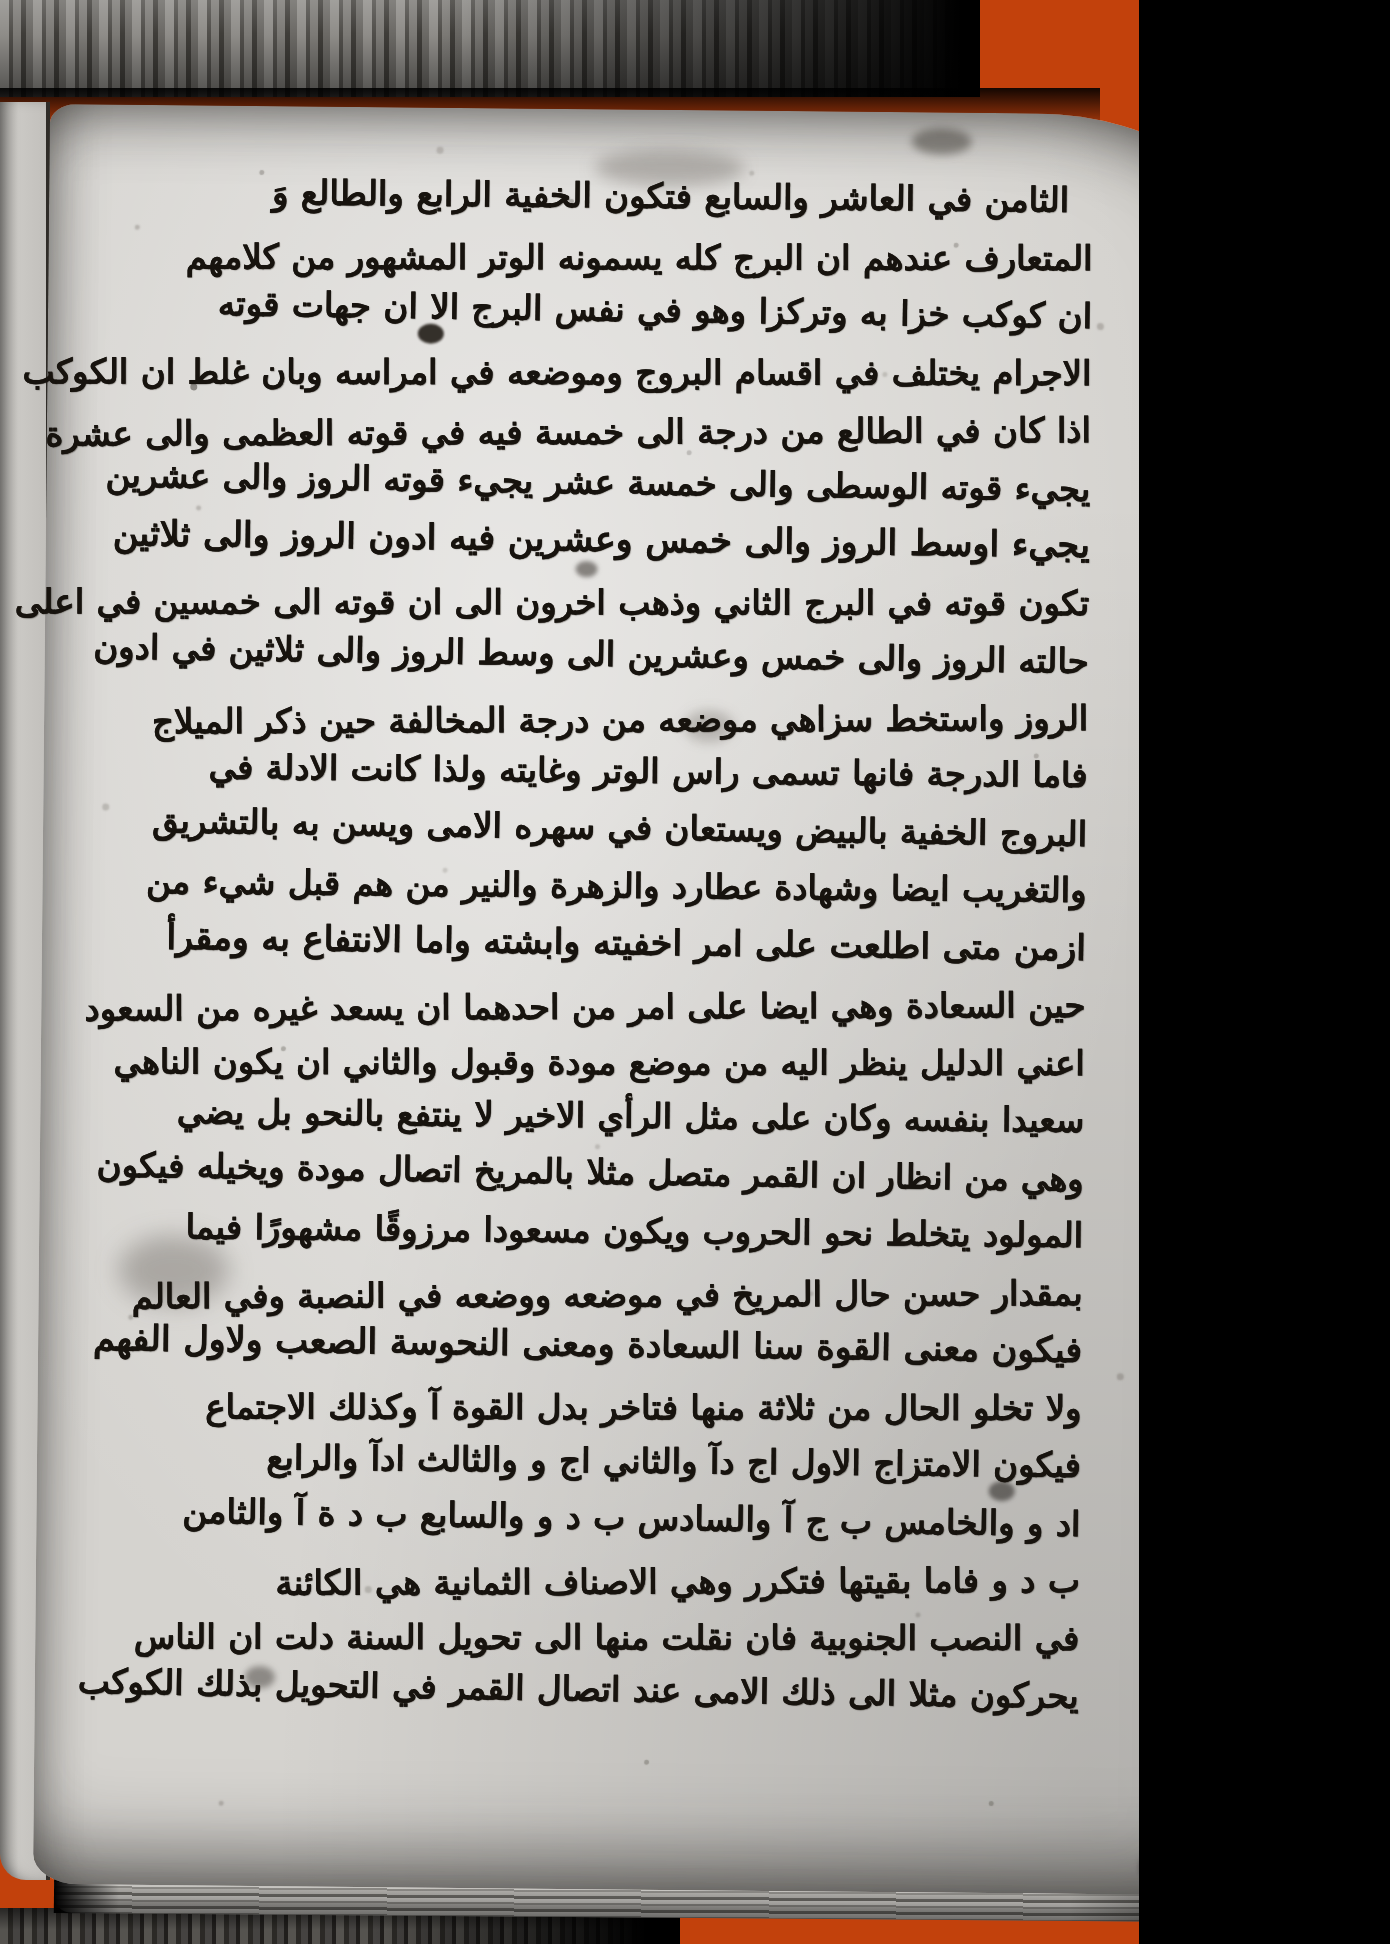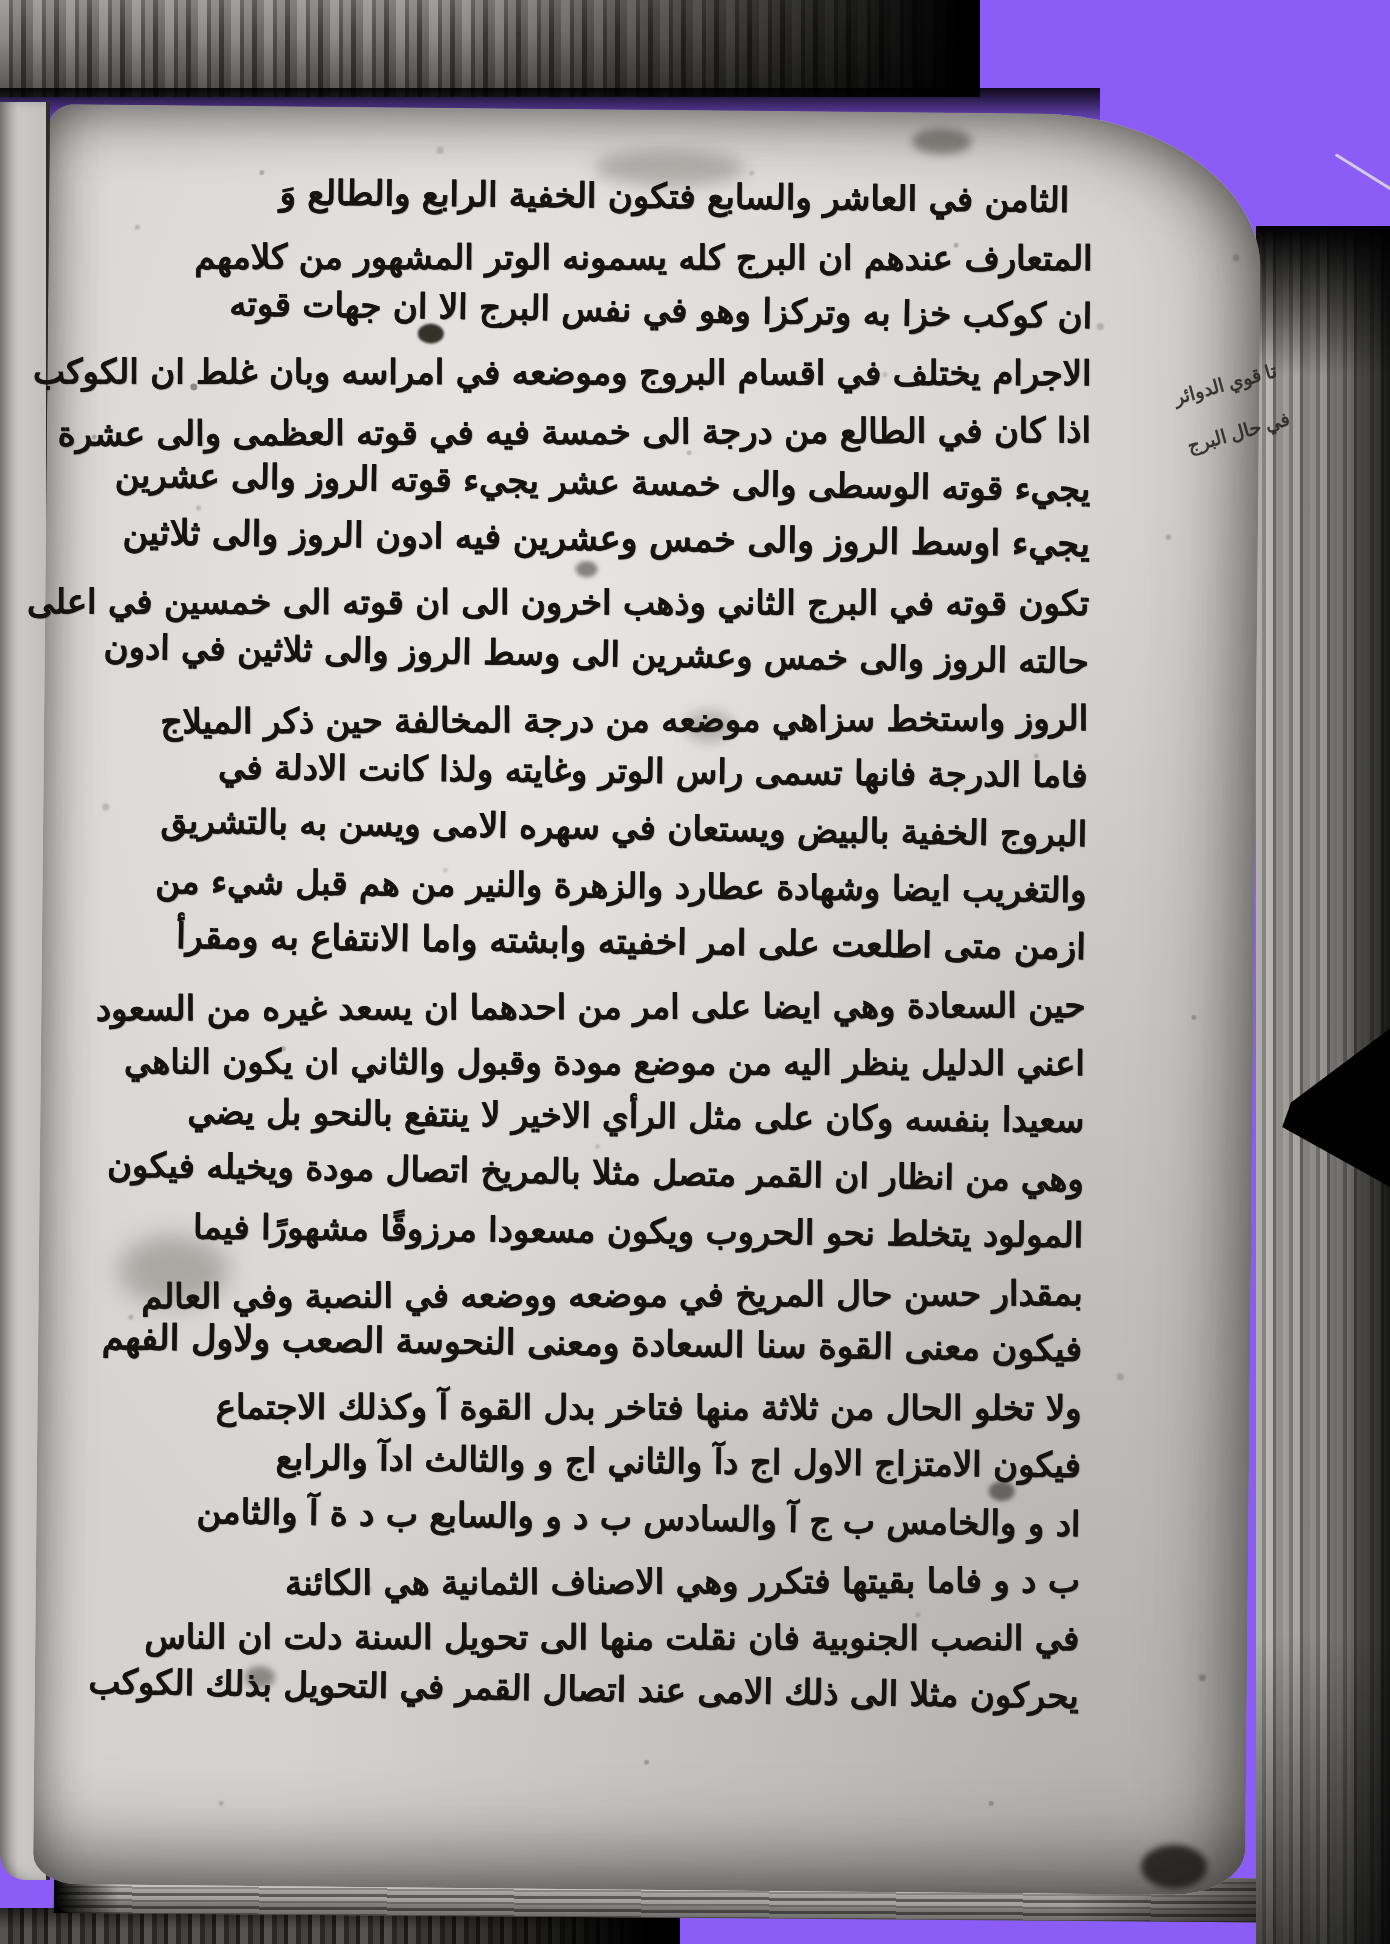--- a/index.html
+++ b/index.html
@@ -1,19 +1,19 @@
 <!DOCTYPE html>
 <html lang="ar" style="--paper: #d5d3cf; --ink: #17130e; --background: #040404;"><head>
 <meta charset="utf-8">
 <style>
   html,body{margin:0;padding:0;background:#000;}
   .scene{
-    position:relative; width:1390px; height:1944px; overflow:hidden;
-    background:#8b5cf6;
-    font-family:Liberation Serif, serif;
+    position:relative; width:1139px; height:1944px; overflow:hidden;
+    background:#c2410c;
+    font-family:Liberation Sans, sans-serif;
   }
   
   .top-band{
     position:absolute; left:0; top:0; width:980px; height:97px;
     background:
       linear-gradient(180deg, rgba(255,255,255,.16) 0, rgba(0,0,0,0) 35%, rgba(0,0,0,.38) 92%),
       repeating-linear-gradient(90deg,
         #8f8d89 0 9px, #504e4a 9px 13px, #7c7a76 13px 21px, #3f3d39 21px 26px, #6b6965 26px 33px);
   }
   .top-band::after{

